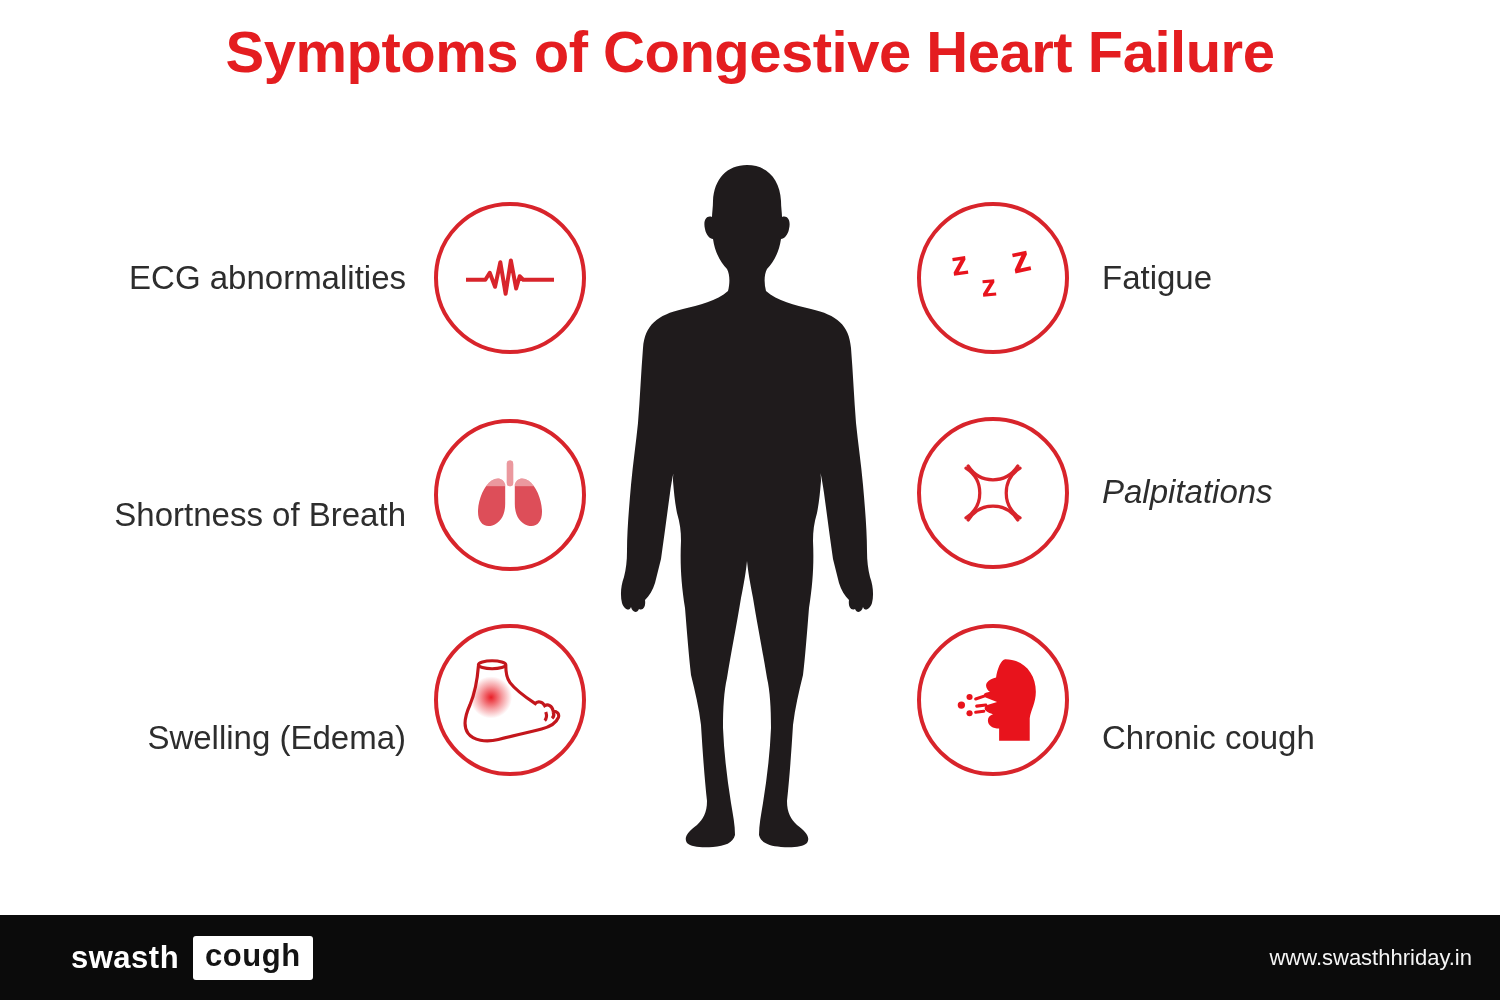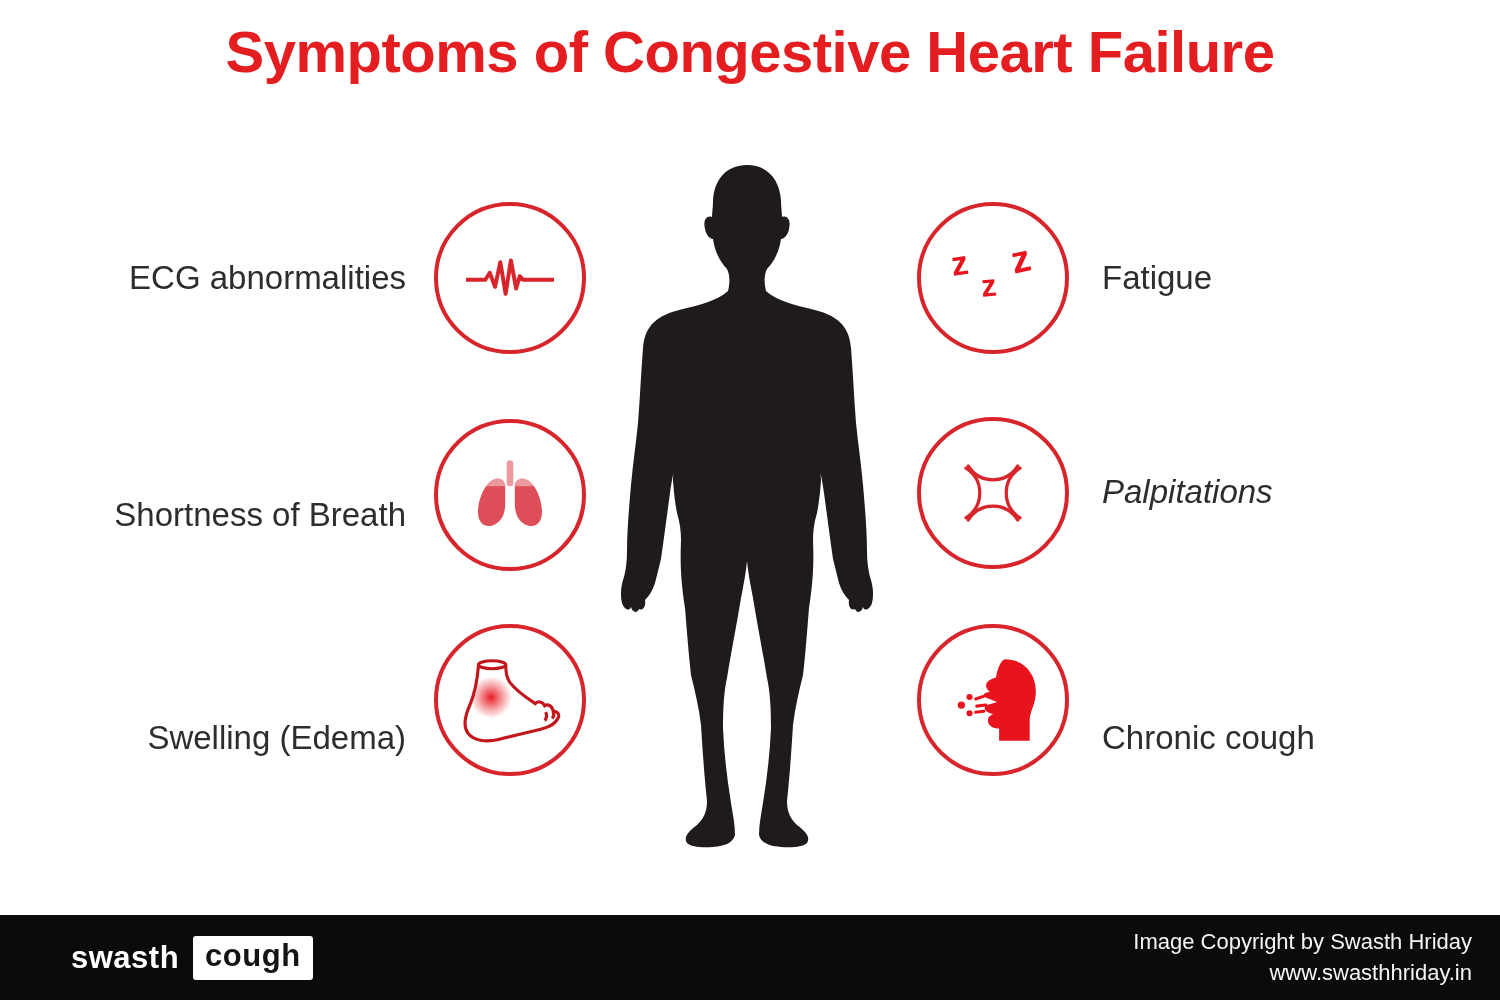--- a/index.html
+++ b/index.html
@@ -233,18 +233,17 @@
     </svg>
   </div>
   <div class="sym-label lab-right lab-r3">Chronic cough</div>
 
   <div class="footer">
     <div class="logo">
       <span class="logo-part1">swasth</span>
       <span class="logo-part2">cough</span>
     </div>
     <div class="copyright">
-      <div class="copy1">Image Copyright by Swasth Hriday</div>
       <div class="copy2">www.swasthhriday.in</div>
     </div>
   </div>
 
 </div>
 
 </body></html>

